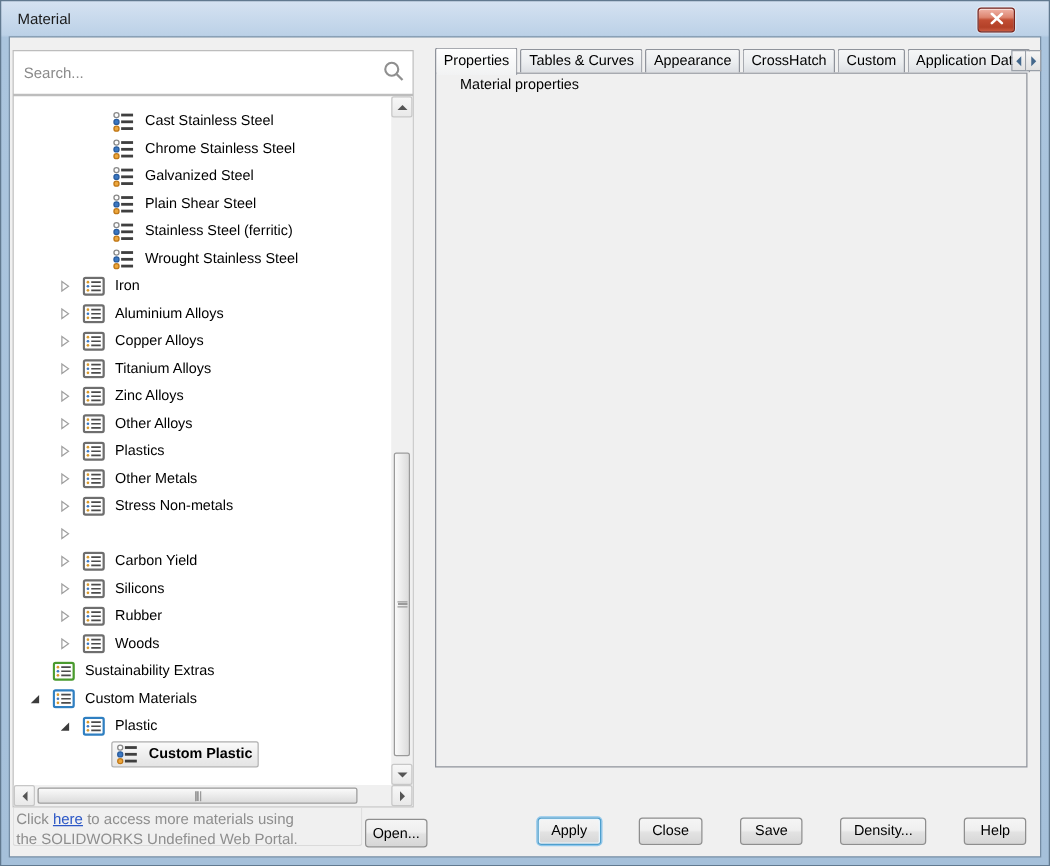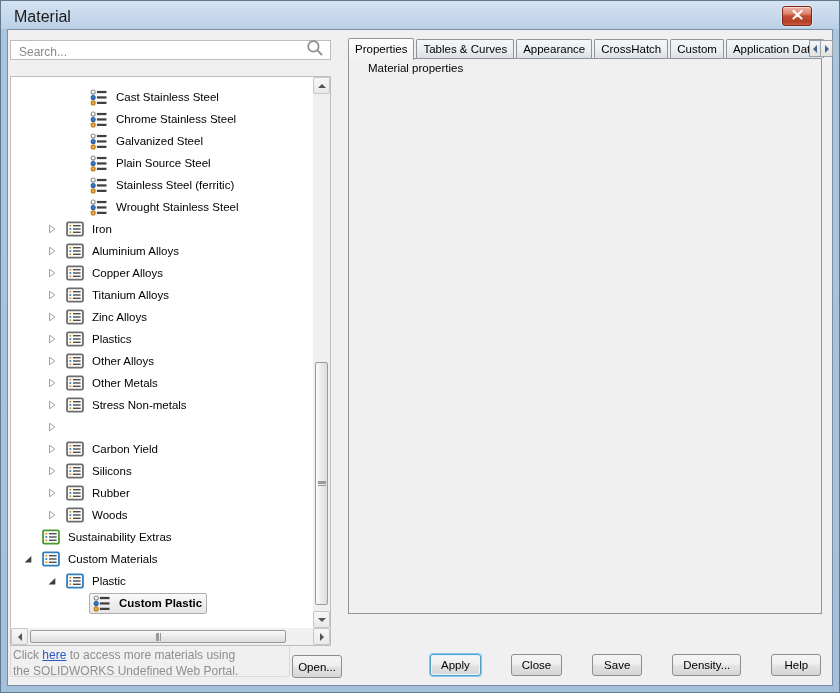--- a/index.html
+++ b/index.html
@@ -6,37 +6,37 @@
   html,body { background:#555; }
   #window{
     position:relative; width:840px; height:693px; overflow:hidden;
     font-family:"Liberation Sans", sans-serif; font-size:11.5px; color:#000;
     background:linear-gradient(180deg,#d6e3f2 0,#bcd1e7 28px,#abc5de 30px,#a5c0da 100%);
     box-shadow:inset 0 0 0 1px #61798f;
   }
   .abs{ position:absolute; }
 
   
-  .title-text{ left:14px; top:8px; font-size:16px; color:#1a1a1a; }
+  .title-text{ left:14px; top:8px; font-size:12px; color:#1a1a1a; }
   .close-btn{
     left:782px; top:6px; width:30px; height:20px; border-radius:3px;
     border:1px solid #7d241a; cursor:pointer;
     background:linear-gradient(180deg,#f0b4a8 0%,#dd8570 38%,#c14d33 50%,#b34128 82%,#cb5c42 100%);
     box-shadow:inset 0 1px 0 rgba(255,255,255,.55), 0 0 0 1px rgba(255,255,255,.4);
     display:flex; align-items:center; justify-content:center;
   }
   .content-bg{
     left:8px; top:30px; width:824px; height:655px; background:#f0f0f0;
     box-shadow:0 0 0 1px rgba(60,80,100,.45);
   }
 
   
   .search-box{
-    left:10px; top:40px; width:321px; height:20px; background:#fff;
-    border:1px solid #bdbdbd; display:flex; align-items:flex-end; padding:0 6px 0 8px;
+    left:10px; top:40px; width:321px; height:36px; background:#fff;
+    border:1px solid #bdbdbd; display:flex; align-items:center; padding:0 6px 0 8px;
   }
   .search-box .ph{ flex:1; color:#8a8a8a; font-size:12px; }
   .tree-box{
     left:10px; top:76px; width:321px; height:570px; background:#fff;
     border:1px solid #bdbdbd; overflow:hidden;
   }
   .tree-content{ position:absolute; left:1px; top:1px; width:302px; height:551px; padding-top:8px; overflow:hidden; }
   .tree-row{ display:flex; align-items:center; height:22px; white-space:nowrap; }
   .tree-row .spacer{ display:inline-block; height:1px; flex:none; }
   .twisty{ width:18px; flex:none; display:flex; align-items:center; }
@@ -230,21 +230,21 @@
       <span class="tree-icon">
               <svg width="17" height="17" viewBox="0 0 16 16">
    <rect x="6.5" y="1.8" width="9" height="2.1" fill="#3f3f3f"></rect>
    <rect x="6.5" y="6.9" width="9" height="2.1" fill="#3f3f3f"></rect>
    <rect x="6.5" y="12" width="9" height="2.1" fill="#3f3f3f"></rect>
    <circle cx="3" cy="2.9" r="1.9" fill="#fdfdfd" stroke="#8a8a8a"></circle>
    <circle cx="3" cy="8" r="1.9" fill="#3b78c3" stroke="#2a5d9e"></circle>
    <circle cx="3" cy="13.1" r="1.9" fill="#eda73c" stroke="#c07818"></circle>
   </svg>
             </span>
-      <span class="tree-label">Plain Source Steel</span>
+      <span class="tree-label">Plain Shear Steel</span>
     </span>
   </div>
         <div class="tree-row">
     <span class="spacer" style="width: 59px;"></span>
     <span class="twisty"></span>
     <span class="labelwrap">
       <span class="tree-icon">
               <svg width="17" height="17" viewBox="0 0 16 16">
    <rect x="6.5" y="1.8" width="9" height="2.1" fill="#3f3f3f"></rect>
    <rect x="6.5" y="6.9" width="9" height="2.1" fill="#3f3f3f"></rect>
@@ -396,43 +396,43 @@
               <svg width="18" height="16" viewBox="0 0 17 15">
    <rect x="1" y="1.2" width="15" height="12.6" rx="1.3" fill="#fdfdfd" stroke="#6e6e6e" stroke-width="1.7"></rect>
    <circle cx="4.1" cy="4.4" r="1" fill="#d99a2b"></circle>
    <circle cx="4.1" cy="7.5" r="1" fill="#3b78c3"></circle>
    <circle cx="4.1" cy="10.6" r="1" fill="#d99a2b"></circle>
    <line x1="6.6" y1="4.4" x2="13.8" y2="4.4" stroke="#4a4a4a" stroke-width="1.3"></line>
    <line x1="6.6" y1="7.5" x2="13.8" y2="7.5" stroke="#4a4a4a" stroke-width="1.3"></line>
    <line x1="6.6" y1="10.6" x2="13.8" y2="10.6" stroke="#4a4a4a" stroke-width="1.3"></line>
   </svg>
             </span>
+      <span class="tree-label">Other Alloys</span>
+    </span>
+  </div>
+        <div class="tree-row">
+    <span class="spacer" style="width: 35px;"></span>
+    <span class="twisty">
+            <svg width="10" height="10" viewBox="0 0 10 10">
+              <path d="M2.5,1.2 L7.8,5 L2.5,8.8 Z" fill="#ffffff" stroke="#a0a0a0"></path>
+            </svg>
+          </span>
+    <span class="labelwrap">
+      <span class="tree-icon">
+              <svg width="18" height="16" viewBox="0 0 17 15">
+   <rect x="1" y="1.2" width="15" height="12.6" rx="1.3" fill="#fdfdfd" stroke="#6e6e6e" stroke-width="1.7"></rect>
+   <circle cx="4.1" cy="4.4" r="1" fill="#d99a2b"></circle>
+   <circle cx="4.1" cy="7.5" r="1" fill="#3b78c3"></circle>
+   <circle cx="4.1" cy="10.6" r="1" fill="#d99a2b"></circle>
+   <line x1="6.6" y1="4.4" x2="13.8" y2="4.4" stroke="#4a4a4a" stroke-width="1.3"></line>
+   <line x1="6.6" y1="7.5" x2="13.8" y2="7.5" stroke="#4a4a4a" stroke-width="1.3"></line>
+   <line x1="6.6" y1="10.6" x2="13.8" y2="10.6" stroke="#4a4a4a" stroke-width="1.3"></line>
+  </svg>
+            </span>
       <span class="tree-label">Plastics</span>
-    </span>
-  </div>
-        <div class="tree-row">
-    <span class="spacer" style="width: 35px;"></span>
-    <span class="twisty">
-            <svg width="10" height="10" viewBox="0 0 10 10">
-              <path d="M2.5,1.2 L7.8,5 L2.5,8.8 Z" fill="#ffffff" stroke="#a0a0a0"></path>
-            </svg>
-          </span>
-    <span class="labelwrap">
-      <span class="tree-icon">
-              <svg width="18" height="16" viewBox="0 0 17 15">
-   <rect x="1" y="1.2" width="15" height="12.6" rx="1.3" fill="#fdfdfd" stroke="#6e6e6e" stroke-width="1.7"></rect>
-   <circle cx="4.1" cy="4.4" r="1" fill="#d99a2b"></circle>
-   <circle cx="4.1" cy="7.5" r="1" fill="#3b78c3"></circle>
-   <circle cx="4.1" cy="10.6" r="1" fill="#d99a2b"></circle>
-   <line x1="6.6" y1="4.4" x2="13.8" y2="4.4" stroke="#4a4a4a" stroke-width="1.3"></line>
-   <line x1="6.6" y1="7.5" x2="13.8" y2="7.5" stroke="#4a4a4a" stroke-width="1.3"></line>
-   <line x1="6.6" y1="10.6" x2="13.8" y2="10.6" stroke="#4a4a4a" stroke-width="1.3"></line>
-  </svg>
-            </span>
-      <span class="tree-label">Other Alloys</span>
     </span>
   </div>
         <div class="tree-row">
     <span class="spacer" style="width: 35px;"></span>
     <span class="twisty">
             <svg width="10" height="10" viewBox="0 0 10 10">
               <path d="M2.5,1.2 L7.8,5 L2.5,8.8 Z" fill="#ffffff" stroke="#a0a0a0"></path>
             </svg>
           </span>
     <span class="labelwrap">

